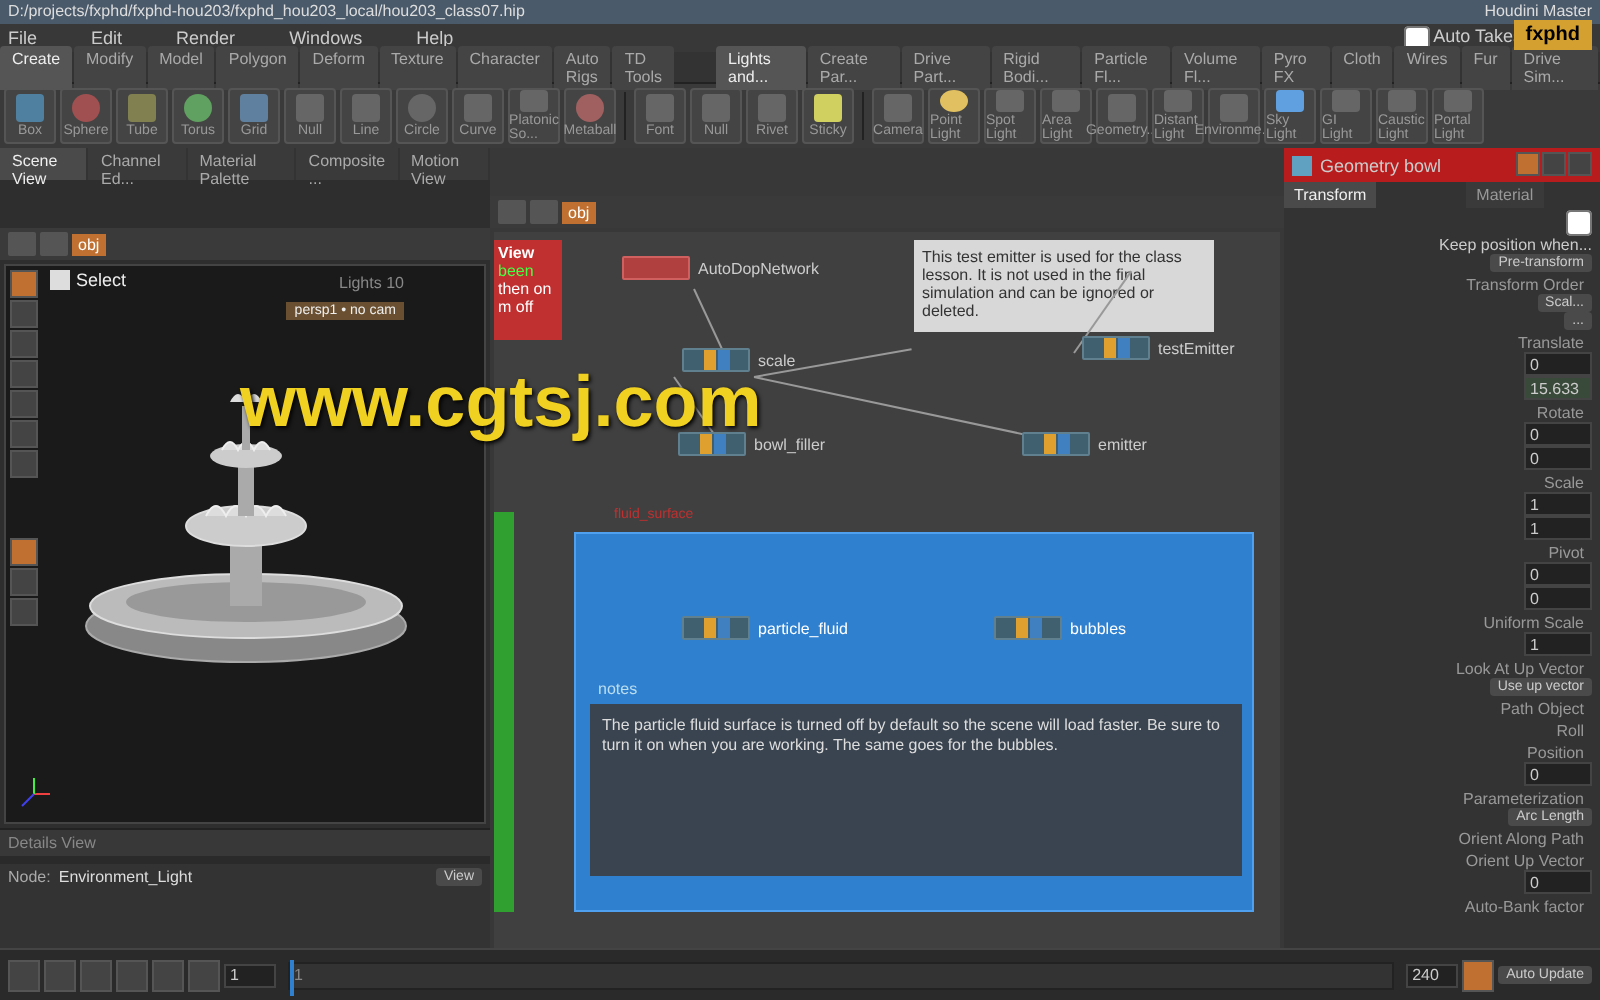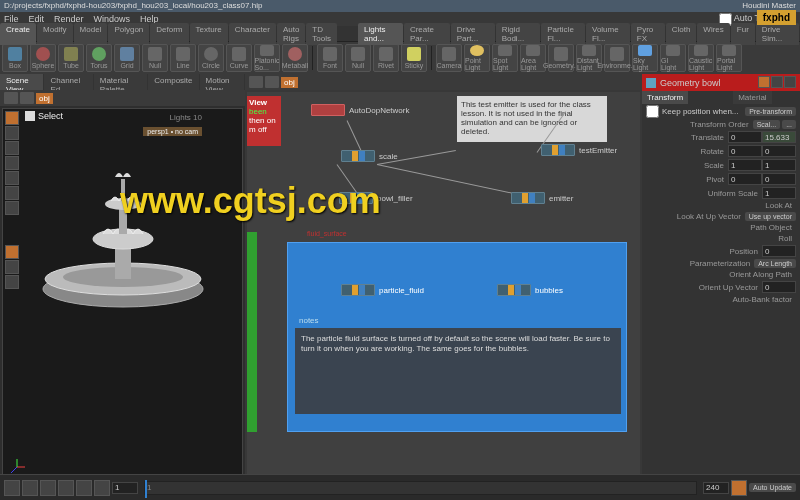--- a/index.html
+++ b/index.html
@@ -1,33 +1,33 @@
 <!DOCTYPE html>
 <html><head>
 <meta charset="utf-8">
 <style>
 * { margin: 0; padding: 0; box-sizing: border-box; font-family: Arial, sans-serif; }
 body { background: #2a2a2a; color: #ccc; font-size: 9px; width: 800px; height: 500px; overflow: hidden; position: relative; }
 .menubar { background: #383838; height: 14px; display: flex; align-items: center; padding: 0 4px; font-size: 9px; color: #ccc; }
-.menubar span { margin-right: 10px; cursor: pointer; }
+.menubar span { margin-right: 27px; cursor: pointer; }
 .titlebar { position: absolute; top: 0; left: 0; right: 0; height: 12px; background: #4a5a6a; color: #ddd; font-size: 8px; padding: 1px 4px; display: flex; justify-content: space-between; }
 .fxphd-badge { position: absolute; top: 10px; right: 4px; background: #d4a030; color: #000; font-weight: bold; padding: 2px 6px; font-size: 10px; }
 .shelf-row { background: #333; height: 16px; display: flex; align-items: center; border-bottom: 1px solid #222; }
 .shelf-tab { background: #444; color: #aaa; font-size: 8px; padding: 2px 6px; margin-right: 1px; border-radius: 2px 2px 0 0; }
 .shelf-tab.active { background: #555; color: #eee; }
 .toolbar-row { background: #3a3a3a; height: 32px; display: flex; align-items: center; padding: 0 2px; gap: 2px; }
 .tool-icon { width: 26px; height: 28px; background: #444; border: 1px solid #555; display: flex; flex-direction: column; align-items: center; justify-content: center; font-size: 7px; color: #999; border-radius: 2px; }
 .tool-icon .ico { width: 14px; height: 14px; background: #666; border-radius: 2px; margin-bottom: 1px; }
 .tool-sep { width: 1px; height: 24px; background: #222; margin: 0 2px; }
 .main-area { display: flex; height: 410px; }
 .left-panel { width: 245px; background: #2e2e2e; display: flex; flex-direction: column; }
 .panel-tabs { height: 16px; background: #333; display: flex; font-size: 8px; }
 .panel-tab { padding: 2px 6px; background: #3a3a3a; color: #aaa; margin-right: 1px; }
 .panel-tab.active { background: #4a4a4a; color: #eee; }
-.path-row { height: 16px; background: #3a3a3a; display: flex; align-items: center; padding: 0 4px; font-size: 8px; gap: 2px; }
+.path-row { height: 16px; background: #3a3a3a; display: flex; align-items: center; padding: 0 4px; font-size: 8px; gap: 2px; margin-top: 24px; }
 .path-row .nav-btn { width: 14px; height: 12px; background: #555; border-radius: 1px; }
 .viewport { flex: 1; background: #1a1a1a; position: relative; margin: 2px; border: 1px solid #444; }
 .viewport-toolbar { position: absolute; top: 2px; left: 2px; width: 16px; }
 .vp-tool { width: 14px; height: 14px; background: #444; margin-bottom: 1px; border: 1px solid #555; }
 .vp-tool.active { background: #c07030; }
 .select-label { position: absolute; top: 2px; left: 22px; color: #eee; font-size: 9px; display: flex; align-items: center; }
 .select-label .hand { width: 10px; height: 10px; background: #ddd; margin-right: 3px; }
 .radius-label { position: absolute; top: 4px; right: 40px; font-size: 8px; color: #888; }
 .cam-label { position: absolute; top: 18px; right: 40px; background: #6a5030; color: #eee; font-size: 7px; padding: 1px 4px; }
 .fountain { position: absolute; top: 40px; left: 30px; width: 180px; height: 160px; }
@@ -45,21 +45,21 @@
 .node-flag { width: 6px; height: 10px; background: #e0a030; margin-right: 1px; }
 .node-flag2 { width: 6px; height: 10px; background: #4080c0; }
 .blue-box { position: absolute; background: #3080d0; border: 1px solid #50a0f0; }
 .notes-dark { position: absolute; background: #3a4450; color: #ddd; font-size: 8px; padding: 6px; line-height: 1.3; }
 .green-strip { position: absolute; left: 0; width: 10px; background: #30a030; }
 .right-panel { width: 158px; background: #333; display: flex; flex-direction: column; }
 .param-header { background: #b91c1c; padding: 2px 4px; font-size: 9px; display: flex; align-items: center; gap: 4px; }
 .param-tabs { display: flex; font-size: 8px; background: #333; gap: 44px; }
 .param-tab { padding: 2px 5px; background: #3a3a3a; color: #999; margin-right: 1px; }
 .param-tab.active { background: #4a4a4a; color: #eee; }
-.param-row { display: flex; align-items: center; padding: 1px 4px; font-size: 8px; }
+.param-row { display: flex; align-items: flex-end; padding: 1px 4px; font-size: 8px; flex-direction: column; }
 .param-label { flex: 1; color: #999; text-align: right; padding-right: 4px; }
 .param-input { width: 34px; height: 12px; background: #222; border: 1px solid #444; color: #ccc; font-size: 8px; padding: 0 2px; }
 .param-btn { background: #4a4a4a; color: #ccc; padding: 1px 4px; font-size: 7px; border-radius: 2px; }
 .timeline { position: absolute; bottom: 0; left: 0; right: 0; height: 26px; background: #2a2a2a; border-top: 1px solid #444; display: flex; align-items: center; padding: 0 4px; gap: 2px; }
 .tl-btn { width: 16px; height: 16px; background: #444; border: 1px solid #555; }
 .tl-track { flex: 1; height: 14px; background: #333; border: 1px solid #222; margin: 0 4px; position: relative; }
 .tl-cursor { position: absolute; left: 0; top: -2px; width: 2px; height: 18px; background: #3080d0; }
 .watermark { position: absolute; top: 180px; left: 120px; font-size: 36px; font-weight: bold; color: #f0d020; text-shadow: 1px 1px 2px #000; pointer-events: none; z-index: 100; }
 .wire-diag { position: absolute; background: #999; height: 1px; transform-origin: left center; }
 </style>
@@ -267,20 +267,29 @@
         <path d="M 78 52 Q 82 44 86 52 Q 90 44 94 52 Q 98 44 102 52" fill="#ddd" stroke="#eee"></path>
         <rect x="88" y="30" width="4" height="22" fill="#aaa"></rect>
         <path d="M 82 28 Q 86 20 90 28 Q 94 20 98 28" fill="#ddd"></path>
       </svg>
       <svg style="position:absolute;bottom:4px;left:4px" width="20" height="20">
         <line x1="10" y1="10" x2="18" y2="10" stroke="#f04040"></line>
         <line x1="10" y1="10" x2="10" y2="2" stroke="#40f040"></line>
         <line x1="10" y1="10" x2="4" y2="16" stroke="#4040f0"></line>
       </svg>
     </div>
+    <div class="details-panel">
+      <div class="details-header">Details View</div>
+      <div style="height:4px;background:#2a2a2a"></div>
+      <div class="node-row">
+        <span>Node:</span>
+        <span style="margin-left:4px;color:#ddd">Environment_Light</span>
+        <span style="margin-left:auto" class="param-btn">View</span>
+      </div>
+    </div>
   </div>
 
   <div class="center-panel">
     <div class="path-row">
       <div class="nav-btn"></div>
       <div class="nav-btn"></div>
       <span style="background:#c07030;padding:1px 3px;color:#fff">obj</span>
     </div>
     <div class="network-area">
       <div class="view-block">
@@ -405,23 +414,20 @@
     <div class="param-row">
         <span class="param-label">Pivot</span>
         <input class="param-input" value="0" style="">
         <input class="param-input" value="0" style="">
       </div>
     <div class="param-row">
         <span class="param-label">Uniform Scale</span>
         <input class="param-input" value="1" style="">
       </div>
     <div class="param-row">
-        <span class="param-label">Look At</span>
-      </div>
-    <div class="param-row">
         <span class="param-label">Look At Up Vector</span>
         <span class="param-btn">Use up vector</span>
       </div>
     <div class="param-row">
         <span class="param-label">Path Object</span>
       </div>
     <div class="param-row">
         <span class="param-label">Roll</span>
       </div>
     <div class="param-row">

